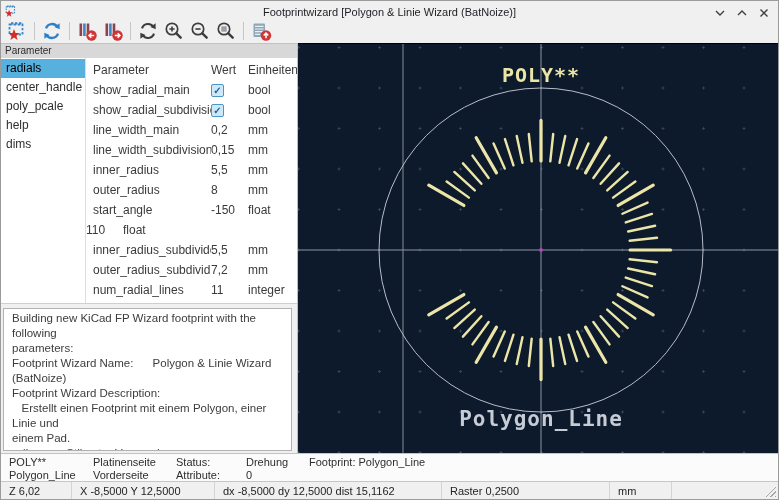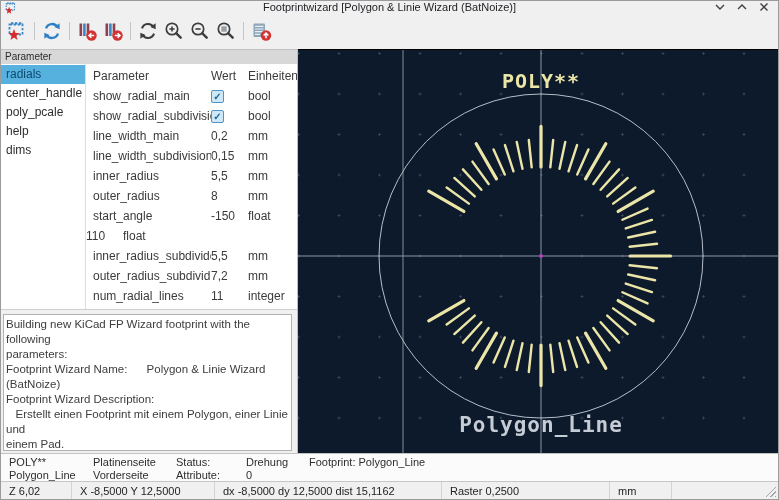--- a/index.html
+++ b/index.html
@@ -1,48 +1,48 @@
 <!DOCTYPE html>
 <html style="--canvas-bg: #0c1a2c; --grid-dot: #3c4a5c; --fp-ref-color: #ece5a8; --fp-val-color: #c6ccd5; --sel-bg: #57b1de;"><head>
 <meta charset="utf-8">
 <style>
   * { margin:0; padding:0; box-sizing:border-box; }
   html,body { width:779px; height:500px; }
   body { font-family:"Liberation Sans", sans-serif; background:#f0f0f0; position:relative; overflow:hidden; }
   .window { position:absolute; inset:0; display:flex; flex-direction:column; background:#f0f0f0; border:1px solid #9b9b9b; }
 
   
-  .titlebar { height:17px; position:relative; display:flex; align-items:flex-start; flex:0 0 auto; }
+  .titlebar { height:17px; position:relative; display:flex; align-items:flex-end; flex:0 0 auto; }
   .app-icon { width:14px; height:14px; margin-left:3px; z-index:1; }
   .title-text { position:absolute; left:0; right:0; text-align:center; font-size:11px; color:#1e1e24; }
   .win-controls { margin-left:auto; display:flex; gap:11px; padding-right:9px; z-index:1; align-items:center; }
   .win-btn { width:11px; height:11px; display:flex; align-items:center; justify-content:center; cursor:default; }
 
   
   .toolbar { height:25px; display:flex; align-items:center; padding-left:3px; flex:0 0 auto; }
   .tbtn { width:26px; height:24px; display:flex; align-items:center; justify-content:center; border-radius:2px; }
   .tsep { width:1px; height:18px; background:#c6c6c6; margin:0 4px; }
 
   
-  .main { flex:1 1 auto; display:flex; min-height:0;margin-top:6px; }
+  .main { flex:1 1 auto; display:flex; min-height:0; }
   .left-panel { width:297px; flex:0 0 auto; display:flex; flex-direction:column; background:#f0f0f0; border-right:1px solid #bdbdbd; }
   .caption { height:15px; background:#d8d8d8; border-top:1px solid #c2c2c2; font-size:10px; color:#2b2b2b; padding:1px 0 0 4px; flex:0 0 auto; }
   .param-area { height:246px; flex:0 0 auto; display:flex; background:#fff; border-bottom:1px solid #cfcfcf; }
   .page-list { width:85px; flex:0 0 auto; border-right:1px solid #dddddd; padding-top:1px; background:#fff; }
   .page-item { height:19px; font-size:12px; color:#2e2e2e; padding:2px 0 0 5px; white-space:nowrap; }
-  .page-item.selected { background:var(--sel-bg); color:#0c4a6e; }
+  .page-item.selected { background:var(--sel-bg); color:#000000; }
   .param-table { flex:1; padding-top:2px; font-size:12px; color:#3a3a3a; overflow:hidden; }
   .trow { height:20px; display:flex; align-items:center; white-space:nowrap; }
   .tcell-name { width:125px; padding-left:7px; flex:0 0 auto; overflow:hidden; }
   .tcell-wert { width:37px; flex:0 0 auto; }
   .tcell-unit { flex:1; }
   .checkbox { width:13px; height:13px; border:1px solid #4d94c7; background:#cfe8f7; border-radius:2px;
               font-size:10px; line-height:11px; text-align:center; color:#15669f; font-weight:bold; }
   .message-box { flex:1; margin:4px 5px 2px 2px; border:1px solid #b2b2b2; background:#fff;
-                 font-size:11.5px; line-height:15px; color:#3d3d3d; padding:2px 2px; white-space:pre-wrap; overflow:hidden; }
+                 font-size:11.5px; line-height:15px; color:#3d3d3d; padding:2px 8px; white-space:pre-wrap; overflow:hidden; }
   .msg-line { min-height:15px; }
 
   
   .canvas { flex:1; position:relative; background:var(--canvas-bg); overflow:hidden; border-top:1px solid #000; }
   .canvas::before { content:""; position:absolute; inset:0;
     background-image: radial-gradient(circle, var(--grid-dot) 0.9px, transparent 1.3px);
     background-size: 40.5px 40.5px; background-position: 20.75px -16.75px; }
   .canvas-svg { position:absolute; inset:0; }
   .canvas-title { position:absolute; top:19px; left:243px; transform:translateX(-50%);
     font-family:"DejaVu Sans Mono", monospace; font-size:20px; font-weight:bold; letter-spacing:1px;

